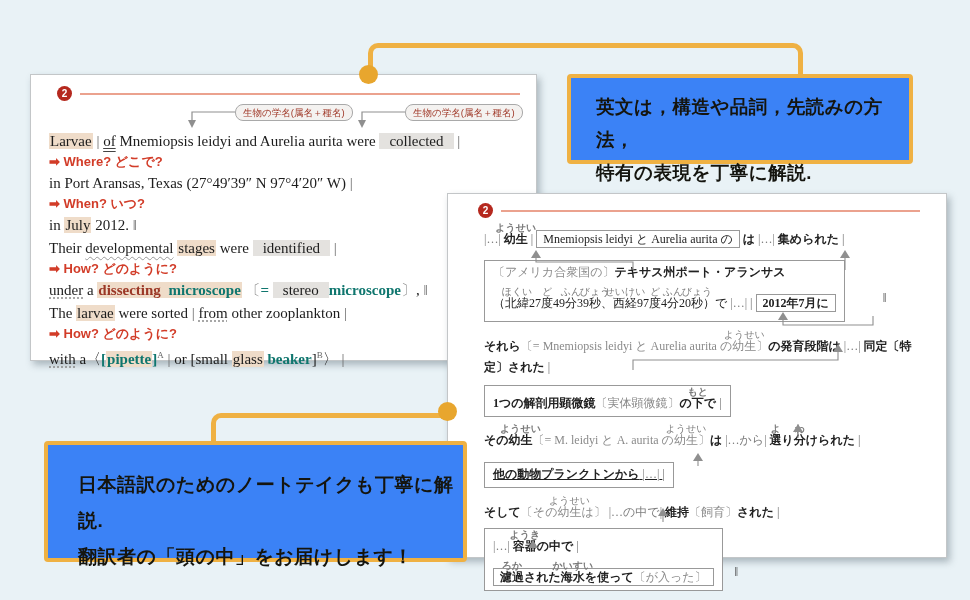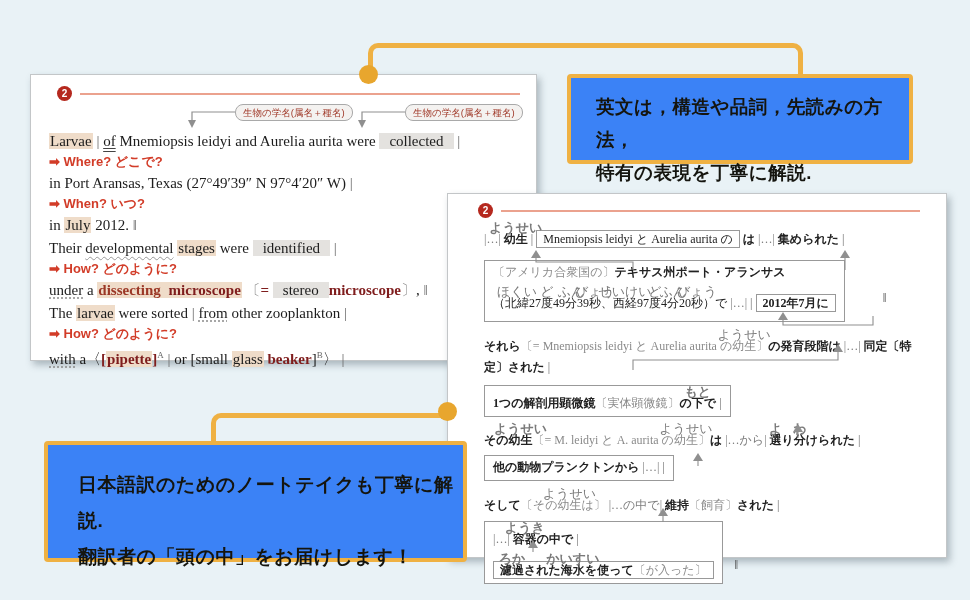--- a/index.html
+++ b/index.html
@@ -28,21 +28,21 @@
             padding:1px 7px;line-height:13px;white-space:nowrap;}
   .labels-svg{position:absolute;left:0;top:0;}
 
   .doc-l{padding:0 14px 0 18px;font-family:"Liberation Serif","DejaVu Serif",serif;
          font-size:15px;color:#1c1c1c;}
   .en{line-height:20px;margin-bottom:3px;white-space:nowrap;}
   .prompt{font-family:"Liberation Sans",sans-serif;font-size:13px;font-weight:bold;
           color:#d23c28;line-height:15px;margin:3px 0 4px 0;}
   .tan{background:#efdcc9;padding:0 1px;}
   .ghl{background:#e4e2df;padding:0 10px;}
-  .red{color:#7f1d1d;font-weight:bold;}
+  .red{color:#0f766e;font-weight:bold;}
   .red2{color:#9b3726;font-weight:bold;}
   .gy{color:#8a8a8a;}
   .it{}
   .sep{color:#6a6a6a;}
   .udbl{text-decoration:underline double #444;text-underline-offset:2px;}
   .udot{text-decoration:underline dotted #8a8a8a;text-underline-offset:3px;}
   .uwavy{text-decoration:underline wavy #9a9a9a 1px;text-underline-offset:3px;}
   .doc-l sup{font-size:9px;color:#666;}
 
   
@@ -52,30 +52,30 @@
   .rl-1{margin-top:12px;} .rl-sorera{margin-top:16px;} .rl-cont{margin-top:4px;}
   .rl-sono{margin-top:15px;} .rl-soshite{margin-top:16px;}
   .b{font-weight:bold;}
   .dots{color:#7d7d7d;}
   .ibox{display:inline-block;border:1px solid #999;padding:0 6px;line-height:16px;}
   .boxrow{display:flex;align-items:flex-start;}
   .jbox{border:1px solid #999;padding:3px 8px 4px 8px;background:#fff;width:fit-content;}
   .jbox .bline{line-height:17px;white-space:nowrap;}
   .jbox .bline + .bline{margin-top:7px;}
   .loc-box-row{margin-top:12px;} .loc-box{padding-bottom:9px;}
-  .micro-box{margin-top:9px;} .zoo-box-row{margin-top:6px;} .vessel-box-row{margin-top:7px;}
+  .micro-box{margin-top:9px;} .zoo-box-row{margin-top:13px;text-decoration:underline;} .vessel-box-row{margin-top:7px;}
   .pad-ruby{padding-top:6px;}
   .after-bars{font-size:13px;color:#444;}
   .after-loc{margin:30px 0 0 38px;} .after-vessel{margin:36px 0 0 12px;}
   .doc-r sup{font-size:8px;color:#666;}
 
   
   .rwrap{position:relative;display:inline-block;}
   .rt{position:absolute;top:-7.5px;left:50%;transform:translateX(-50%);
-      font-size:13px;line-height:7px;color:#7a7a7a;white-space:nowrap;letter-spacing:0;}
+      font-size:10px;line-height:7px;color:#7a7a7a;white-space:nowrap;letter-spacing:0;}
 
   .overlay{position:absolute;left:0;top:0;pointer-events:none;}
 
   
   .connector{position:absolute;z-index:5;border:0 solid #efb143;}
   .connector-top{left:368px;top:43px;width:425px;height:31px;
       border-top-width:5px;border-left-width:5px;border-right-width:5px;
       border-radius:10px 10px 0 0;}
   .connector-bottom{left:211px;top:413px;width:236px;height:28px;
       border-top-width:5px;border-left-width:5px;border-radius:10px 0 0 0;}

